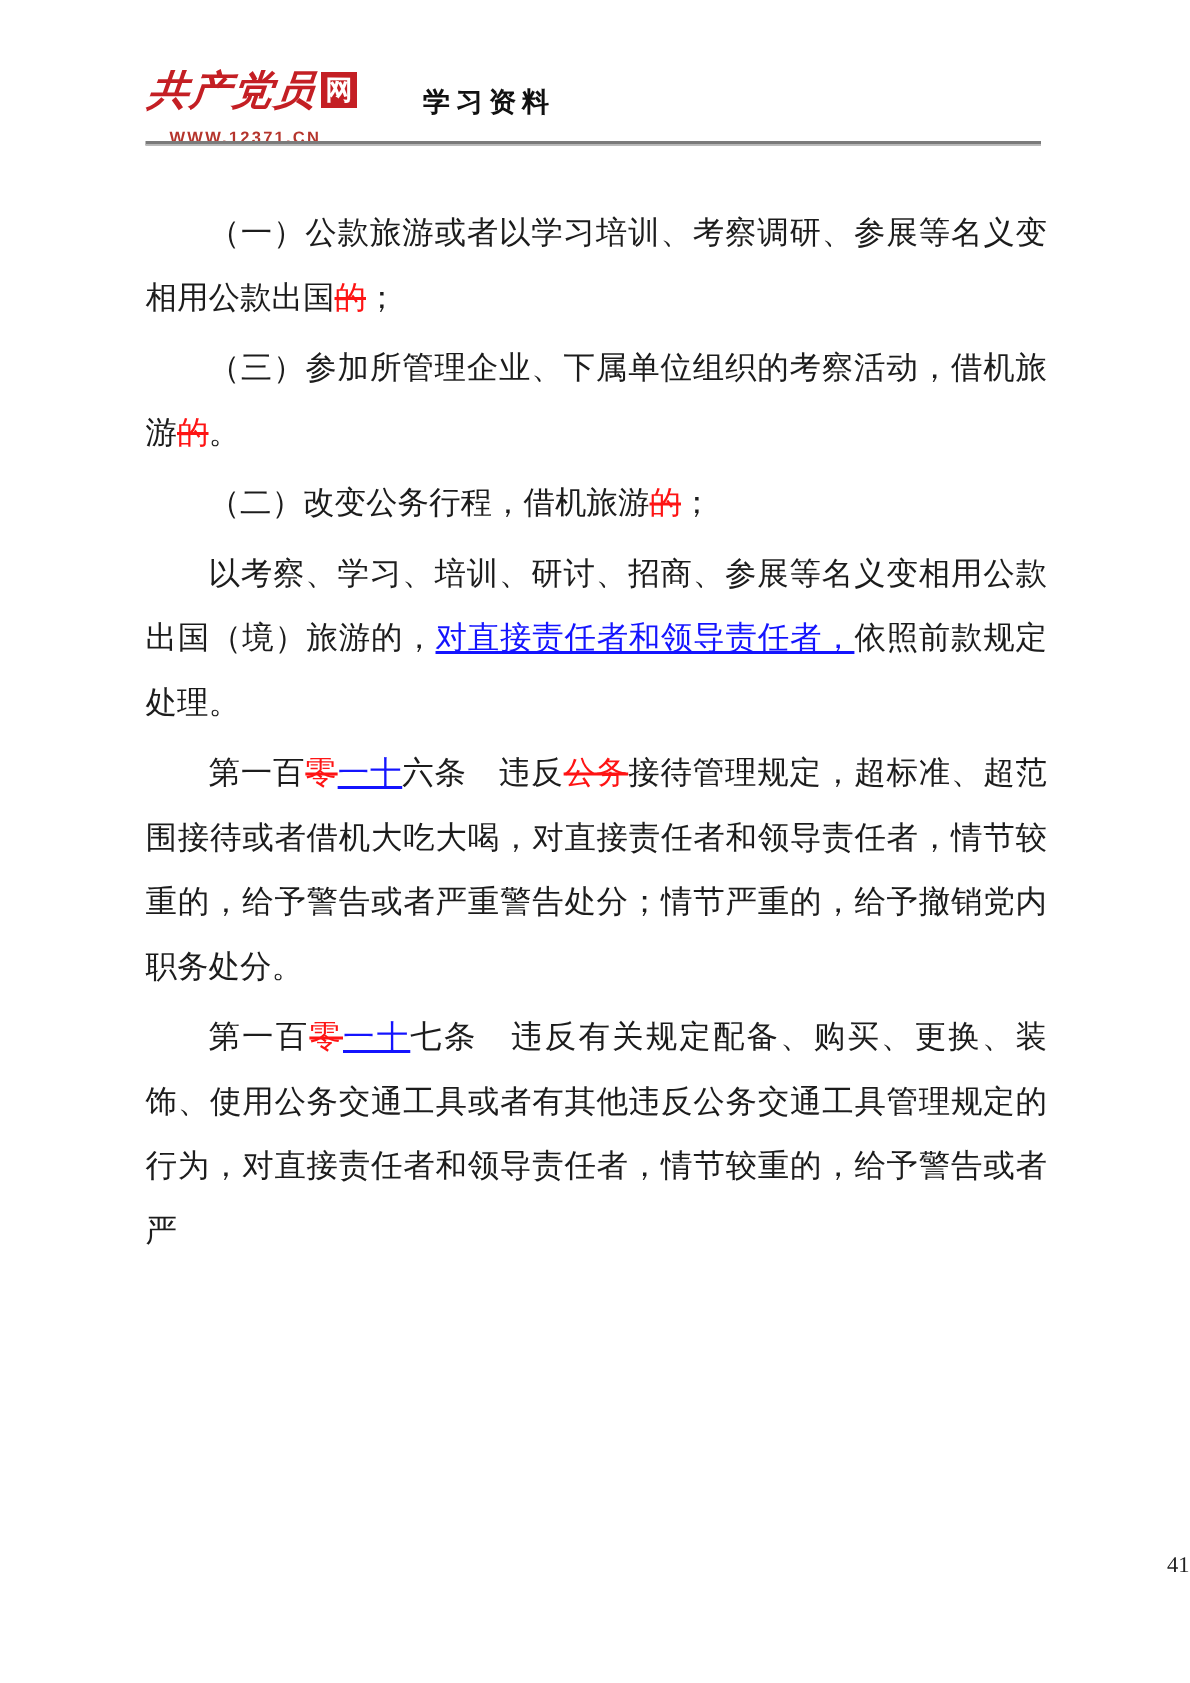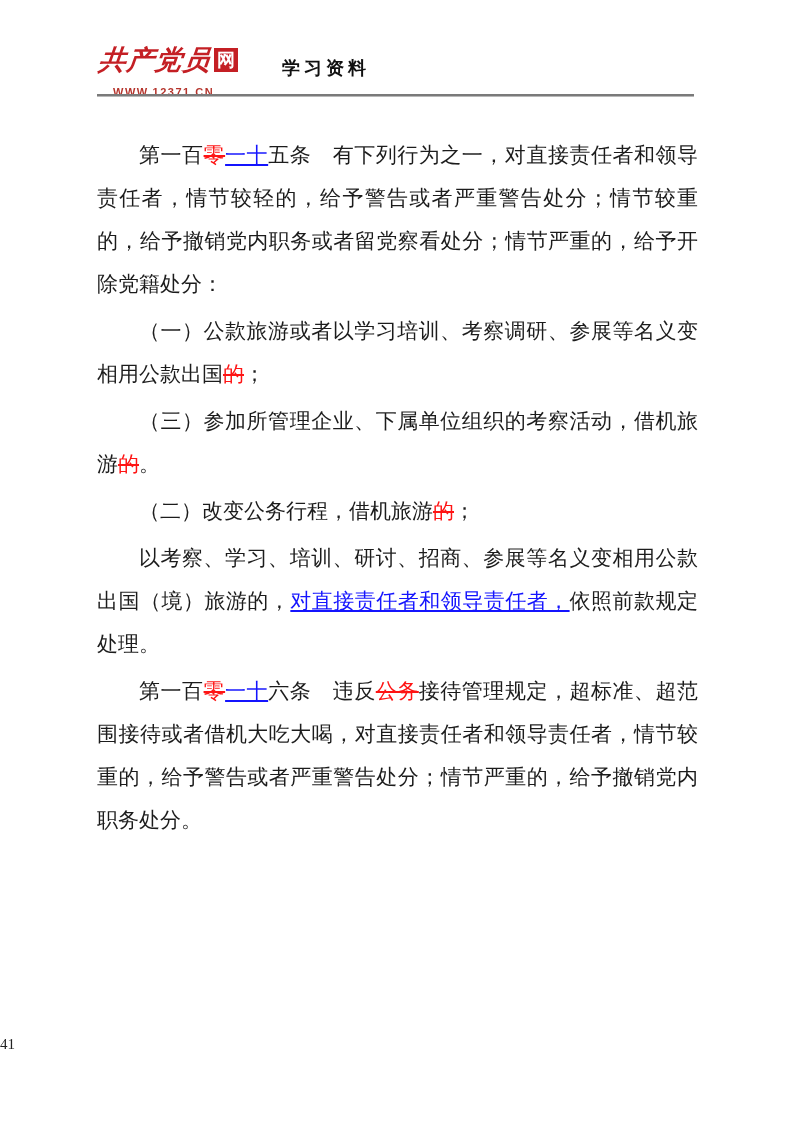--- a/index.html
+++ b/index.html
@@ -91,21 +91,21 @@
   }
   .run-normal   { color: #1c1c1c; }
   .run-deleted  { color: #fe1414; text-decoration: line-through; }
   .run-inserted { color: #1414fe; text-decoration: underline; }
   
   .footer {
     position: absolute;
     left: 0;
     top: 1036px;
     width: 100%;
-    text-align: left;
+    text-align: right;
     font-size: 15px;
     color: #222222;
     font-family: "Liberation Serif", "DejaVu Serif", serif;
   }
 </style>
 </head>
 <body>
 
 <div class="page">
 
@@ -115,23 +115,23 @@
       <span class="logo-net">网</span>
     </div>
     <div class="logo-url">WWW.12371.CN</div>
   </div>
 
   <div class="header-label">学习资料</div>
 
   <div class="divider"></div>
 
   <main class="doc-body">
-      <p><span class="run-normal">第一百</span><span class="run-deleted">零</span><span class="run-inserted">一十</span><span class="run-normal">五条　有下列行为之一，对直接责任者和领导责任者，情节较轻的，给予警告或者严重警告处分；情节较重的，给予撤销党内职务或者留党察看处分；情节严重的，给予开除党籍处分：</span></p>
       <p><span class="run-normal">（一）公款旅游或者以学习培训、考察调研、参展等名义变相用公款出国</span><span class="run-deleted">的</span><span class="run-normal">；</span></p>
       <p><span class="run-normal">（三）参加所管理企业、下属单位组织的考察活动，借机旅游</span><span class="run-deleted">的</span><span class="run-normal">。</span></p>
       <p><span class="run-normal">（二）改变公务行程，借机旅游</span><span class="run-deleted">的</span><span class="run-normal">；</span></p>
       <p><span class="run-normal">以考察、学习、培训、研讨、招商、参展等名义变相用公款出国（境）旅游的，</span><span class="run-inserted">对直接责任者和领导责任者，</span><span class="run-normal">依照前款规定处理。</span></p>
       <p><span class="run-normal">第一百</span><span class="run-deleted">零</span><span class="run-inserted">一十</span><span class="run-normal">六条　违反</span><span class="run-deleted">公务</span><span class="run-normal">接待管理规定，超标准、超范围接待或者借机大吃大喝，对直接责任者和领导责任者，情节较重的，给予警告或者严重警告处分；情节严重的，给予撤销党内职务处分。</span></p>
+      <p><span class="run-normal">第一百</span><span class="run-deleted">零</span><span class="run-inserted">一十</span><span class="run-normal">七条　违反有关规定配备、购买、更换、装饰、使用公务交通工具或者有其他违反公务交通工具管理规定的行为，对直接责任者和领导责任者，情节较重的，给予警告或者严</span></p>
     </main>
 
   <div class="footer">41</div>
 
 </div>
 
 </body></html>

